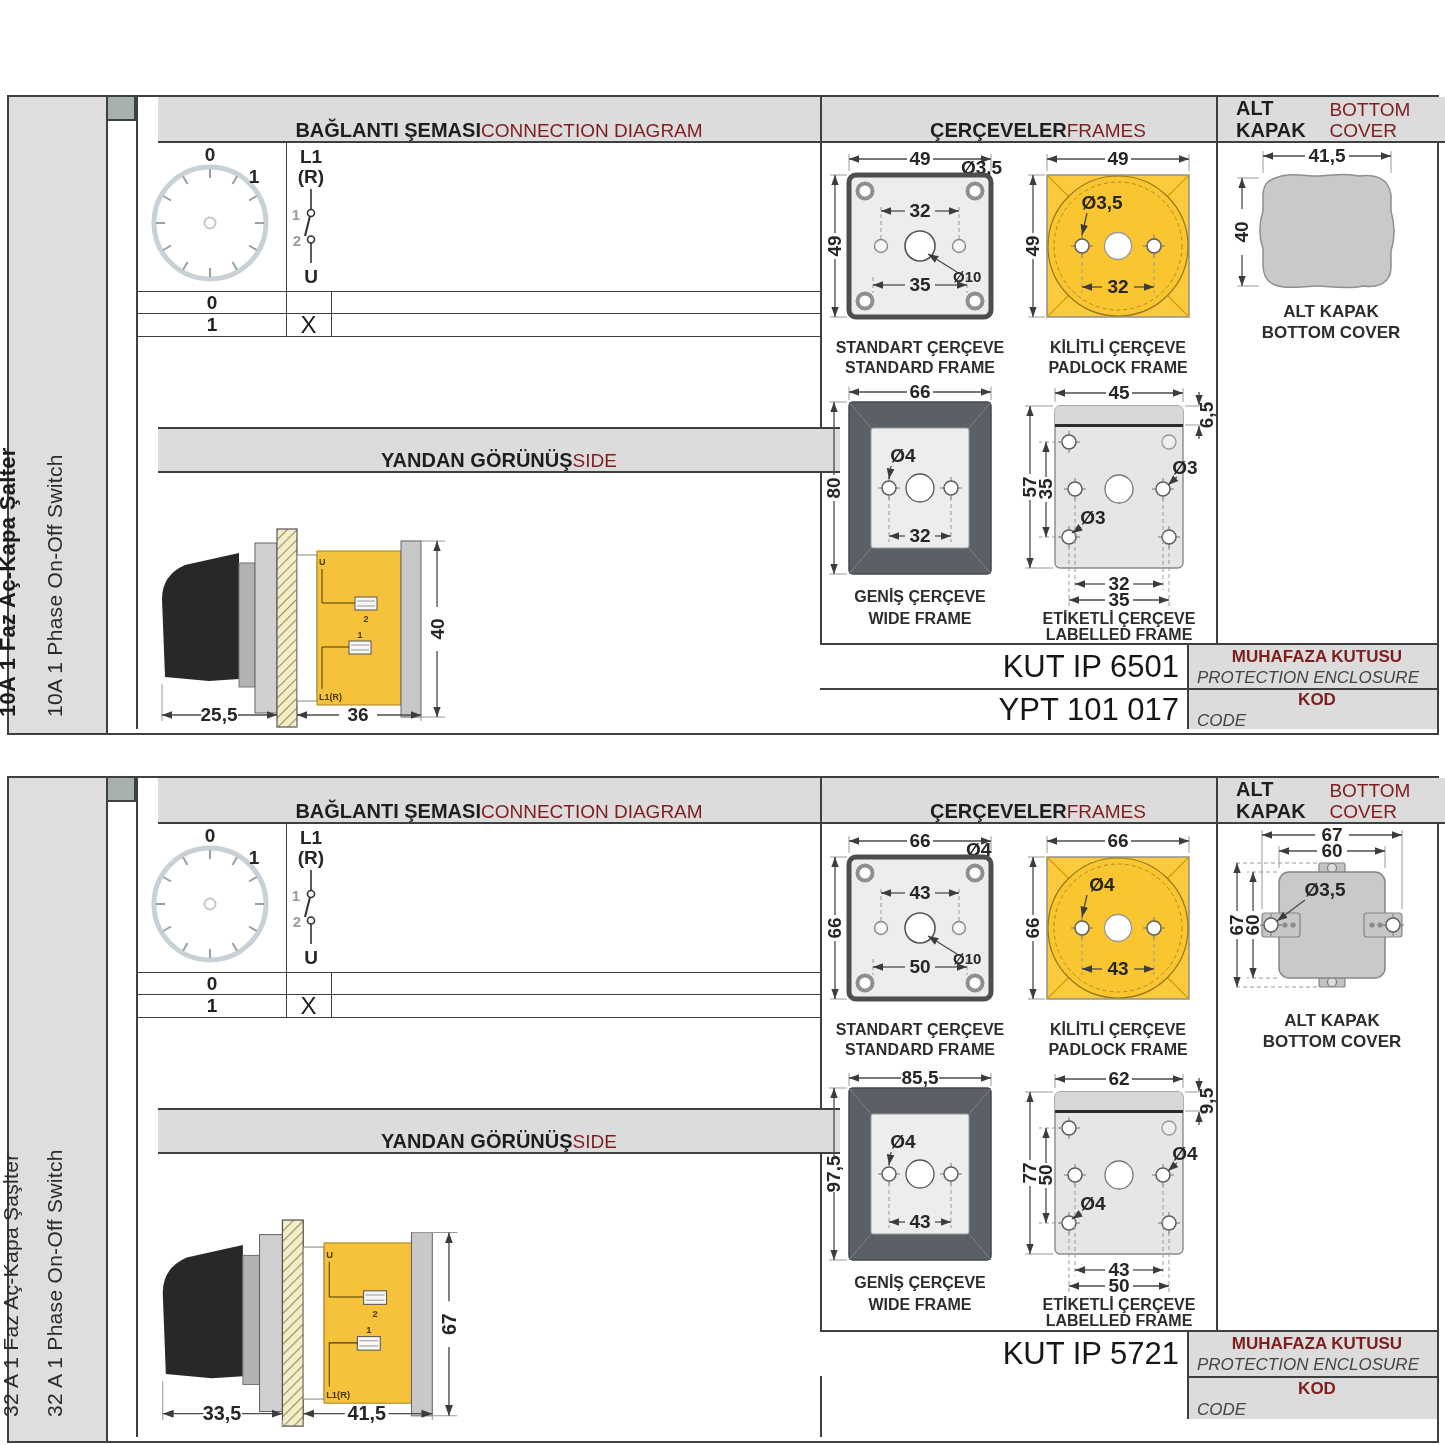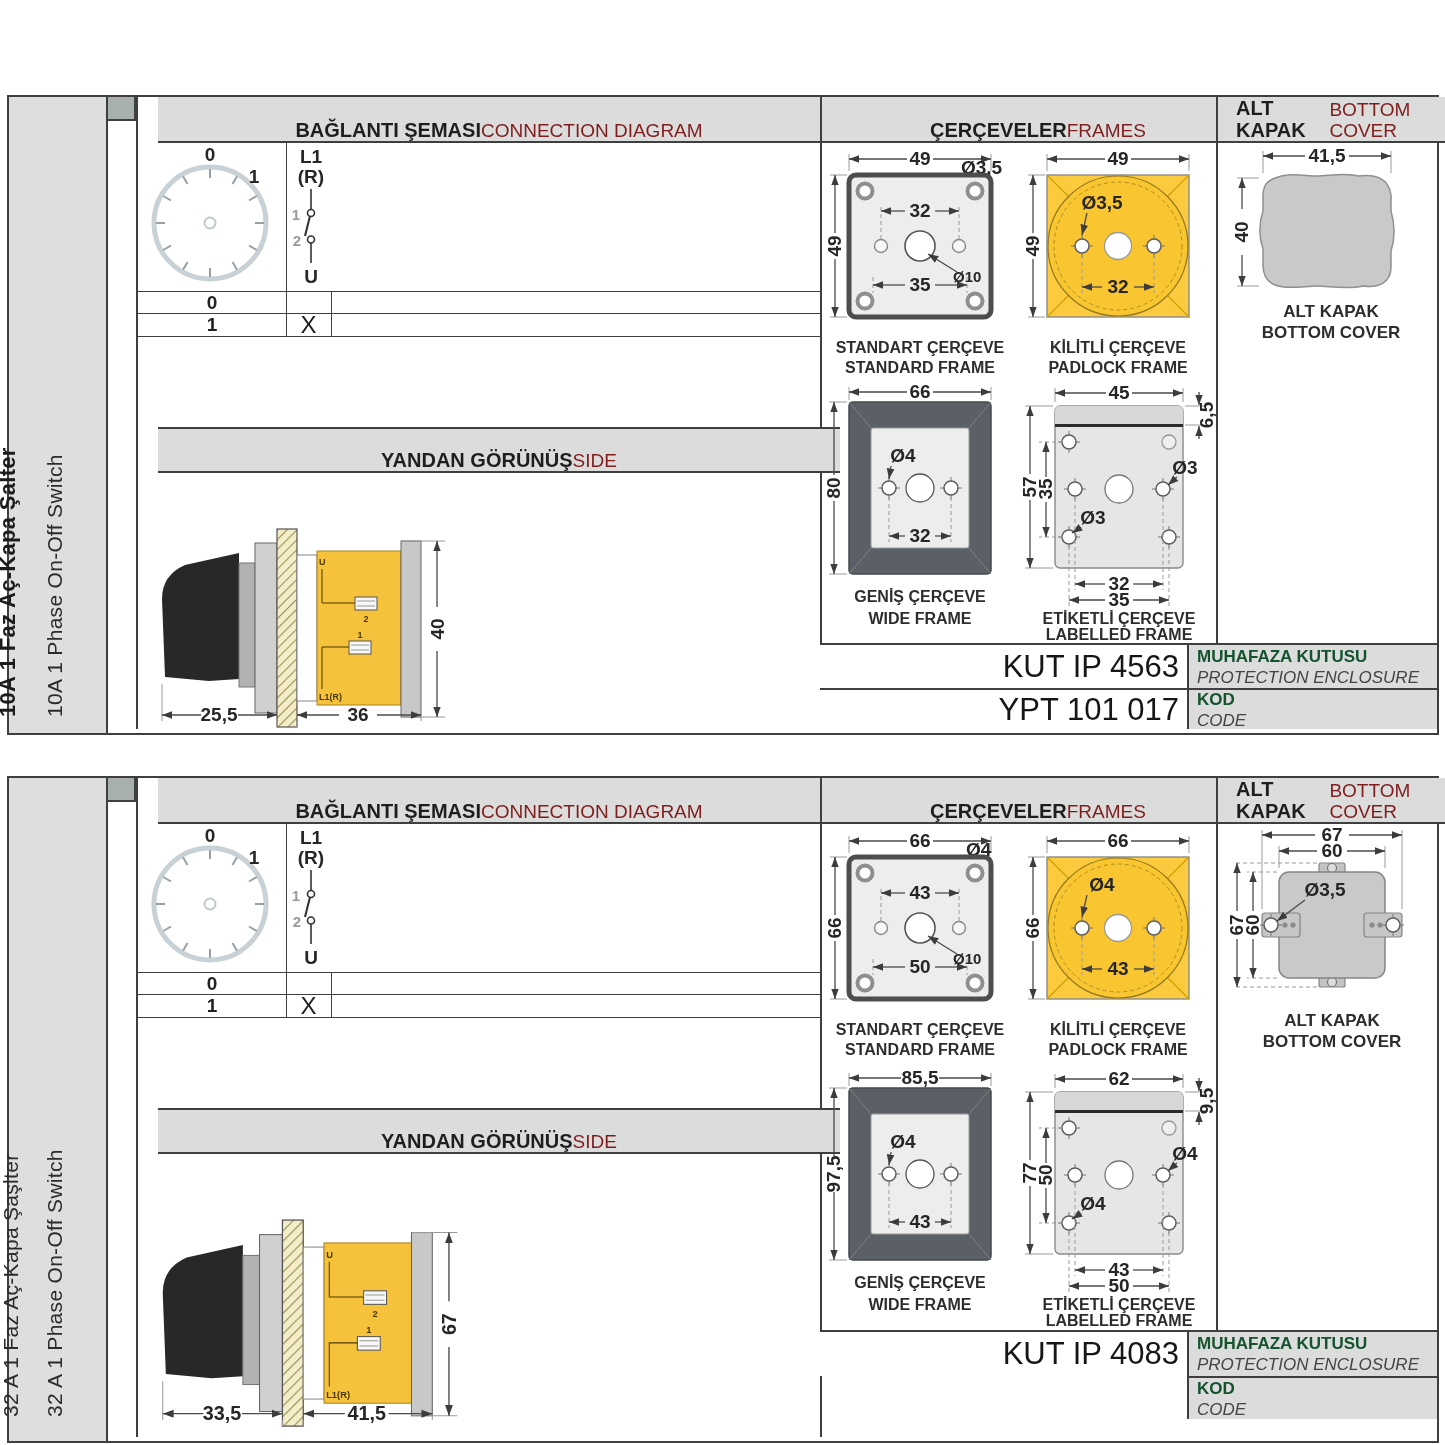--- a/index.html
+++ b/index.html
@@ -24,21 +24,21 @@
   .it{}
   .cellnum{position:absolute;display:flex;align-items:center;justify-content:center;
            font-weight:bold;font-size:19px;color:#222;}
   .xmark{font-weight:400;font-size:24px;}
   .code-cell{position:absolute;display:flex;align-items:center;justify-content:flex-end;
              padding-right:8px;box-sizing:border-box;font-size:31px;color:#161616;
              border-top:2px solid #3f3f3f;background:#fff;}
   .code-label{position:absolute;background:#dcdcdc;border-top:2px solid #3f3f3f;
               border-left:2px solid #3f3f3f;box-sizing:border-box;display:flex;
               flex-direction:column;justify-content:center;padding-left:8px;}
-  .code-label .tr{font-weight:bold;font-size:17px;line-height:21px;color:#14532d;}
+  .code-label .tr{font-weight:bold;font-size:17px;line-height:21px;color:#7f1d1d;text-align:center;}
   .code-label .en{font-style:italic;font-size:17px;line-height:21px;color:#444;}
   svg{position:absolute;overflow:visible;}
   svg text{font-family:"Liberation Sans",sans-serif;}
   .dl{stroke:#4a4a4a;stroke-width:1.3;}
   .ext{stroke:#9a9a9a;stroke-width:1;}
   .extd{stroke:#9a9a9a;stroke-width:1;stroke-dasharray:4 3;}
   text.dt{font-weight:bold;font-size:19px;fill:#262626;}
   text.dts{font-weight:bold;font-size:15px;fill:#262626;}
   text.fc{font-weight:bold;font-size:16px;fill:#2d2d2d;text-anchor:middle;}
   text.fc2{font-weight:bold;font-size:17px;fill:#2d2d2d;text-anchor:middle;}
@@ -321,21 +321,21 @@
     <text x="110" y="17" text-anchor="middle" class="dt">41,5</text>
     <line class="ext" x1="42" y1="33" x2="20" y2="33"></line>
       <line class="ext" x1="42" y1="141" x2="20" y2="141"></line>
     <line class="dl" x1="25" y1="64" x2="25" y2="33" marker-end="url(#ar)"></line>
     <line class="dl" x1="25" y1="110" x2="25" y2="141" marker-end="url(#ar)"></line>
     <text transform="translate(31,87) rotate(-90)" text-anchor="middle" class="dt">40</text>
     <text x="114" y="172" class="fc2">ALT KAPAK</text>
     <text x="114" y="193" class="fc2">BOTTOM COVER</text>
   </svg>
 
-  <div class="code-cell" style="left:811px;top:546px;width:367px;height:45px;">KUT IP 4563</div>
+  <div class="code-cell" style="left:811px;top:546px;width:367px;height:45px;">KUT IP 6501</div>
   <div class="code-label" style="left:1178px;top:546px;width:250px;height:45px;">
     <span class="tr">MUHAFAZA KUTUSU</span>
     <span class="en">PROTECTION ENCLOSURE</span>
   </div>
   <div class="code-cell" style="left:811px;top:591px;width:367px;height:41px;">YPT 101 017</div>
   <div class="code-label" style="left:1178px;top:591px;width:250px;height:41px;">
     <span class="tr">KOD</span>
     <span class="en">CODE</span>
   </div>
 </div>
@@ -617,21 +617,21 @@
       <line class="extd" x1="60" y1="152" x2="30" y2="152"></line>
     <line class="dl" x1="36" y1="85" x2="36" y2="46" marker-end="url(#ar)"></line>
     <line class="dl" x1="36" y1="113" x2="36" y2="152" marker-end="url(#ar)"></line>
     <text transform="translate(42,99) rotate(-90)" text-anchor="middle" class="dt">60</text>
     <text x="108" y="70" text-anchor="middle" class="dt">Ø3,5</text>
     <line class="dl" x1="88" y1="74" x2="60" y2="95" marker-end="url(#ar)"></line>
     <text x="115" y="200" class="fc2">ALT KAPAK</text>
     <text x="115" y="221" class="fc2">BOTTOM COVER</text>
   </svg>
 
-  <div class="code-cell" style="left:811px;top:552px;width:367px;height:46px;">KUT IP 4083</div>
+  <div class="code-cell" style="left:811px;top:552px;width:367px;height:46px;">KUT IP 5721</div>
   <div class="code-label" style="left:1178px;top:552px;width:250px;height:46px;">
     <span class="tr">MUHAFAZA KUTUSU</span>
     <span class="en">PROTECTION ENCLOSURE</span>
   </div>
   <div class="code-label" style="left:1178px;top:598px;width:250px;height:43px;">
     <span class="tr">KOD</span>
     <span class="en">CODE</span>
   </div>
 </div>
 

